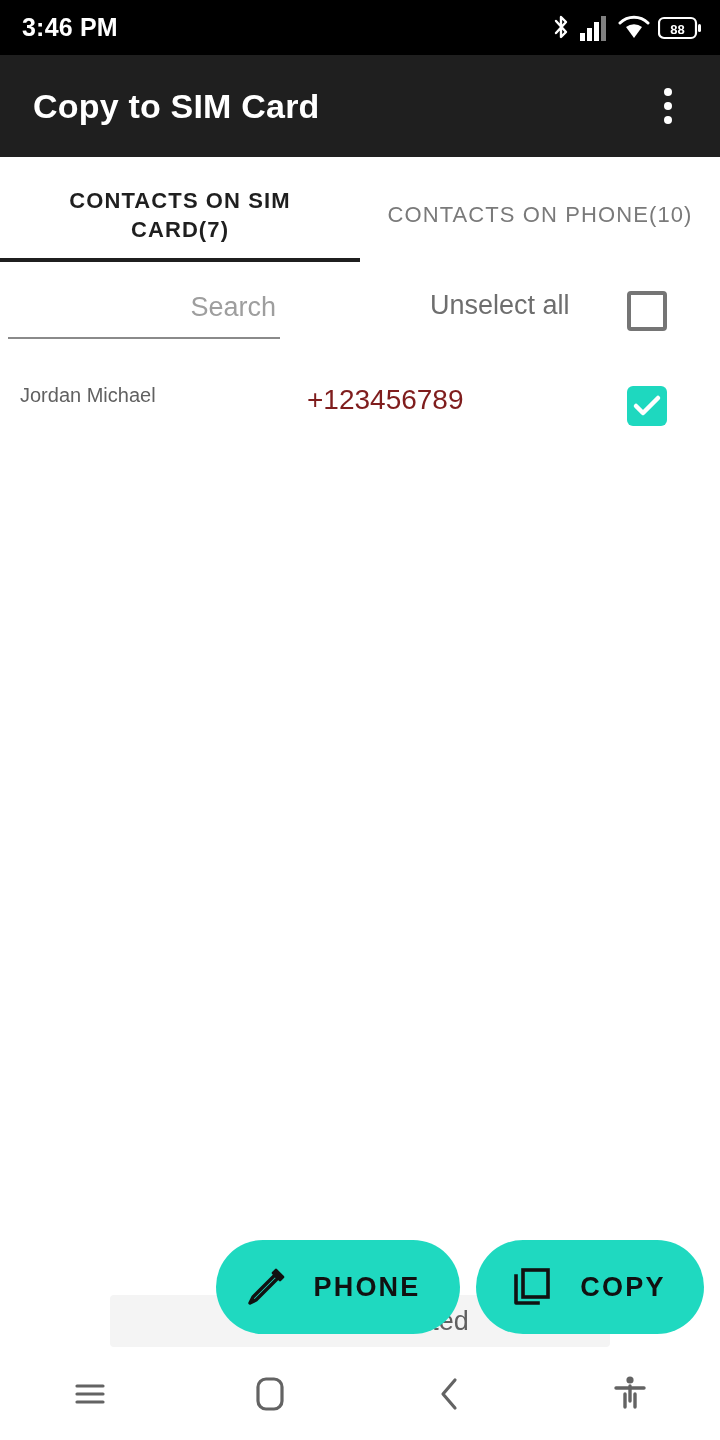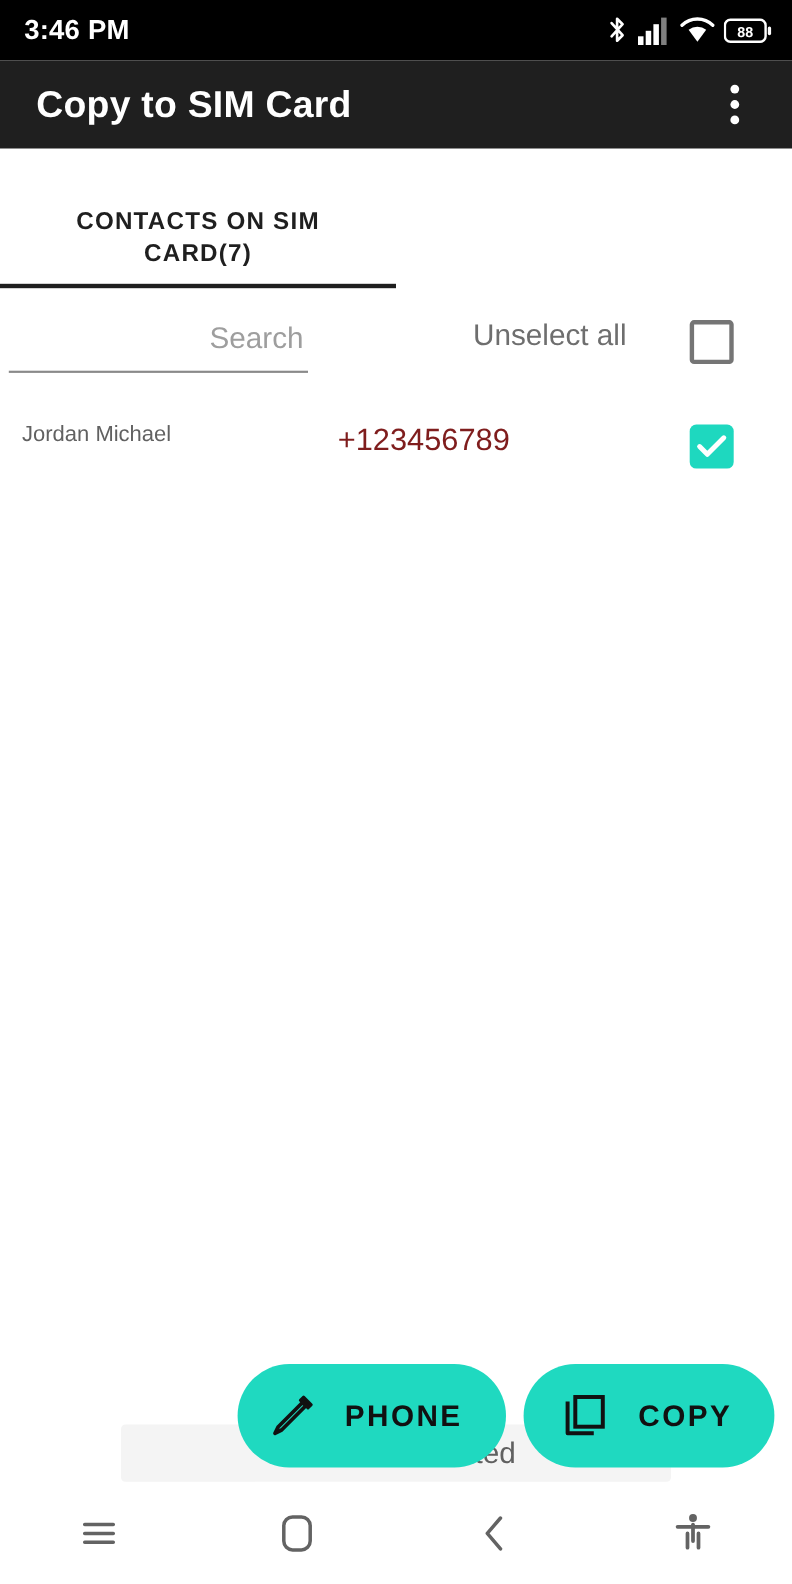--- a/index.html
+++ b/index.html
@@ -45,21 +45,21 @@
     align-items: center;
     gap: 8px;
   }
   .status-icons svg { display: block; }
 
   
   .app-bar {
     position: absolute;
     top: 55px; left: 0;
     width: 720px;
-    height: 80px;
+    height: 102px;
     background: #1f1f1f;
     display: flex;
     align-items: center;
     justify-content: space-between;
     padding: 0 28px 0 33px;
     box-sizing: border-box;
   }
   .app-title {
     color: #ffffff;
     font-size: 34px;
@@ -338,20 +338,23 @@
       <span class="dot"></span>
       <span class="dot"></span>
     </div>
   </div>
 
   <div class="tab-bar">
     <div class="tab active">
       <span class="tab-label">CONTACTS ON SIM CARD(7)</span>
       <span class="tab-indicator"></span>
     </div>
+    <div class="tab inactive">
+      <span class="tab-label">CONTACTS ON PHONE(10)</span>
+    </div>
   </div>
 
   <div class="control-row">
     <div class="search-wrap">
       <input class="search-input" type="text" value="" placeholder="Search" style="">
     </div>
     <div class="unselect-label">Unselect all</div>
     <div class="checkbox-empty"></div>
   </div>
 

